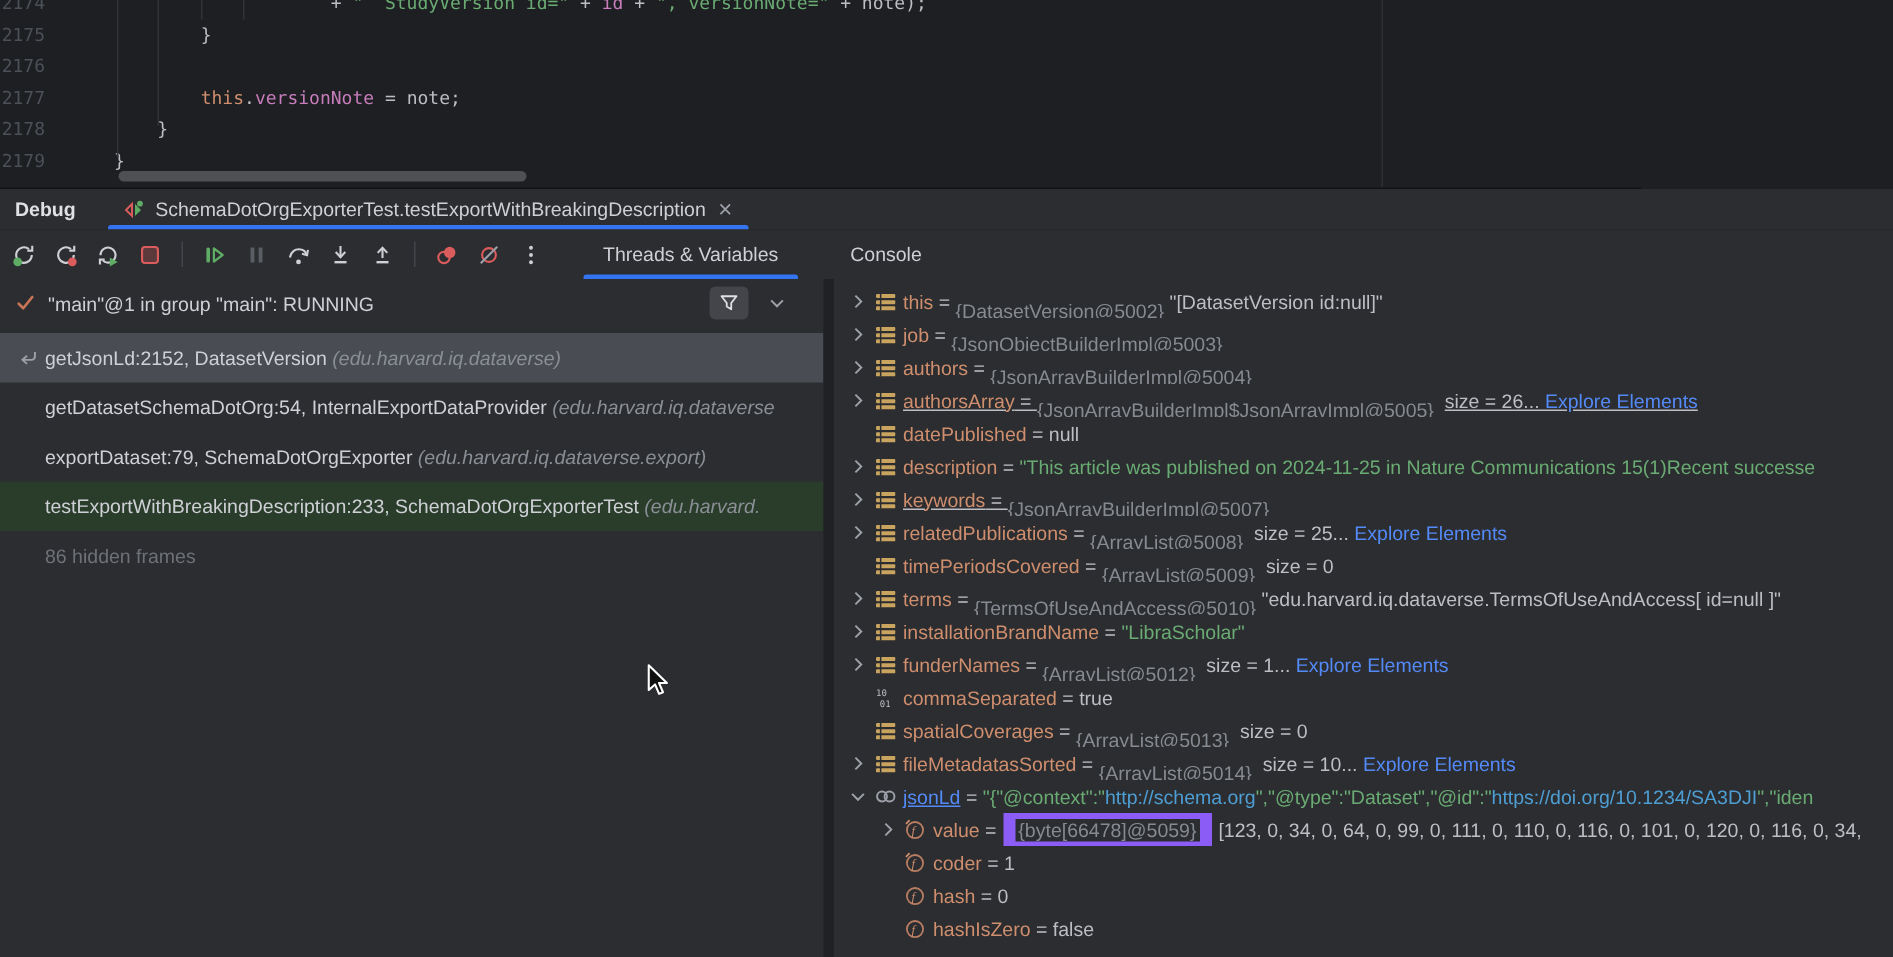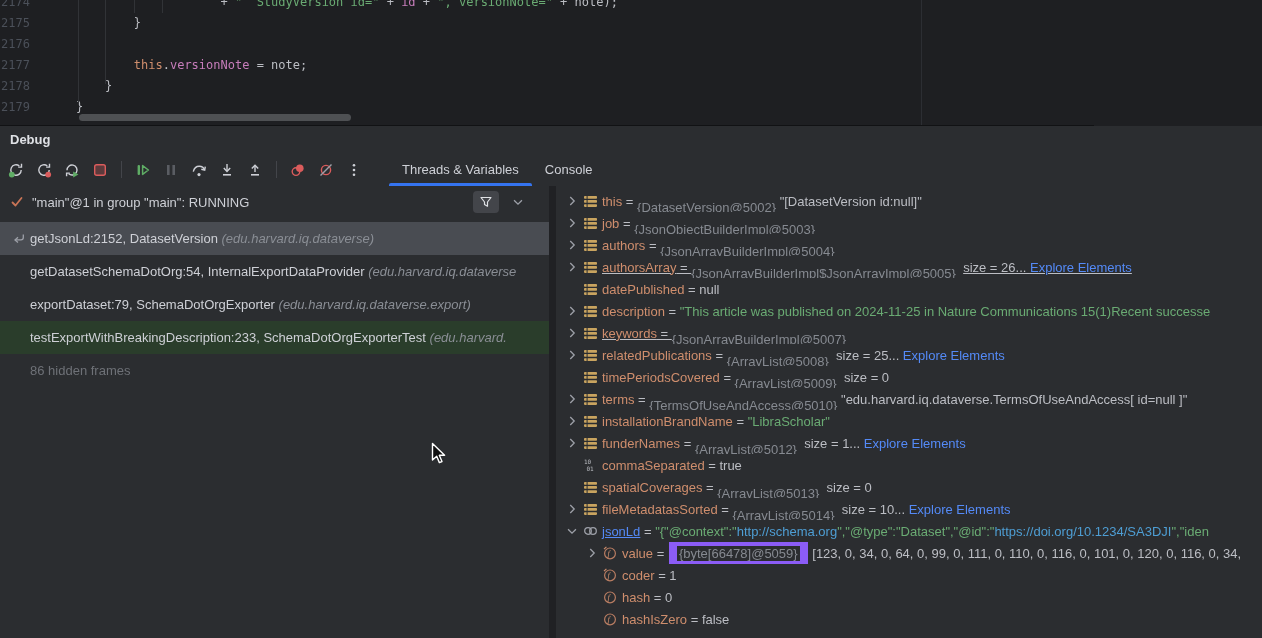--- a/index.html
+++ b/index.html
@@ -26,21 +26,21 @@
   #debug-title{color:#dfe1e5;font-size:13px;font-weight:600;padding-left:10px;}
   #debug-tab{margin-left:22px;height:100%;display:flex;align-items:center;gap:7px;padding:0 10px;position:relative;}
   #debug-tab::after{content:"";position:absolute;left:0;right:0;bottom:0;height:3px;background:#3574f0;border-radius:2px 2px 0 0;}
   #debug-tab .tab-label{color:#ced0d6;font-size:13px;}
   .icon-box{display:inline-flex;align-items:center;justify-content:center;flex:none;}
   
   #toolbar{position:absolute;left:0;top:153px;width:1262px;height:33px;background:#2b2d30;display:flex;align-items:center;border-bottom:1px solid #1f2023;}
   #toolbar-icons{display:flex;align-items:center;gap:10px;padding-left:7px;}
   .tbtn{width:18px;height:18px;display:inline-flex;align-items:center;justify-content:center;border-radius:3px;cursor:pointer;}
   .tdivider{width:1px;height:17px;background:#43454a;margin:0 2px;}
-  #view-tabs{display:flex;margin-left:26px;height:33px;}
+  #view-tabs{display:flex;margin-left:26px;height:33px;gap:22px;}
   .vtab{height:33px;display:flex;align-items:center;padding:0 13px;font-size:13px;color:#ced0d6;position:relative;cursor:pointer;}
   .vtab.active::after{content:"";position:absolute;left:0;right:0;bottom:0;height:3px;background:#3574f0;border-radius:2px 2px 0 0;}
   
   #content{position:absolute;left:0;top:186px;width:1262px;bottom:0;display:flex;background:#2b2d30;}
   #frames-panel{width:549px;flex:none;overflow:hidden;}
   #frames-header{height:32px;display:flex;align-items:center;padding:0 10px;}
   #thread-status{color:#ced0d6;font-size:13px;margin-left:8px;white-space:nowrap;}
   #filter-btn{margin-left:auto;width:26px;height:22px;border-radius:4px;background:#43454a;display:flex;align-items:center;justify-content:center;cursor:pointer;flex:none;}
   #frames-chevron{margin:0 14px 0 12px;cursor:pointer;flex:none;display:flex;}
   #frames-list{margin-top:4px;}
@@ -80,20 +80,35 @@
   <div class="indent-guide" style="left:78px;height:105px;"></div>
   <div class="indent-guide" style="left:105px;height:84px;"></div>
   <div class="indent-guide" style="left:134px;height:13px;"></div>
   <div class="indent-guide" style="left:162px;height:13px;"></div>
   <div id="margin-guide"></div>
   <div id="hscrollbar"></div>
 </div>
 
 <div id="debugbar">
   <span id="debug-title">Debug</span>
+  <div id="debug-tab">
+    <span class="icon-box">
+      <svg width="14" height="14" viewBox="0 0 14 14">
+          <path d="M6 3 L2 7 L6 11 Z" fill="none" stroke="#db5c5c" stroke-width="1.3"></path>
+          <path d="M8 3 L12 7 L8 11 Z" fill="#5fad65"></path>
+          <circle cx="11.3" cy="2.8" r="1.9" fill="#5fad65"></circle>
+        </svg>
+    </span>
+    <span class="tab-label">SchemaDotOrgExporterTest.testExportWithBreakingDescription</span>
+    <span class="icon-box">
+      <svg width="11" height="11" viewBox="0 0 12 12">
+          <path d="M2.5 2.5l7 7M9.5 2.5l-7 7" stroke="#9da0a8" stroke-width="1.3"></path>
+        </svg>
+    </span>
+  </div>
 </div>
 
 <div id="toolbar">
   <div id="toolbar-icons">
       <span class="tbtn">
         <svg width="16" height="16" viewBox="0 0 16 16">
           <path d="M13.2 8a5.2 5.2 0 1 1-1.9-4" fill="none" stroke="#ced0d6" stroke-width="1.4"></path>
           <path d="M13.5 1.8v3.3h-3.3" fill="none" stroke="#ced0d6" stroke-width="1.4"></path>
           <circle cx="3.8" cy="12.6" r="2.9" fill="#5fad65"></circle>
         </svg>

